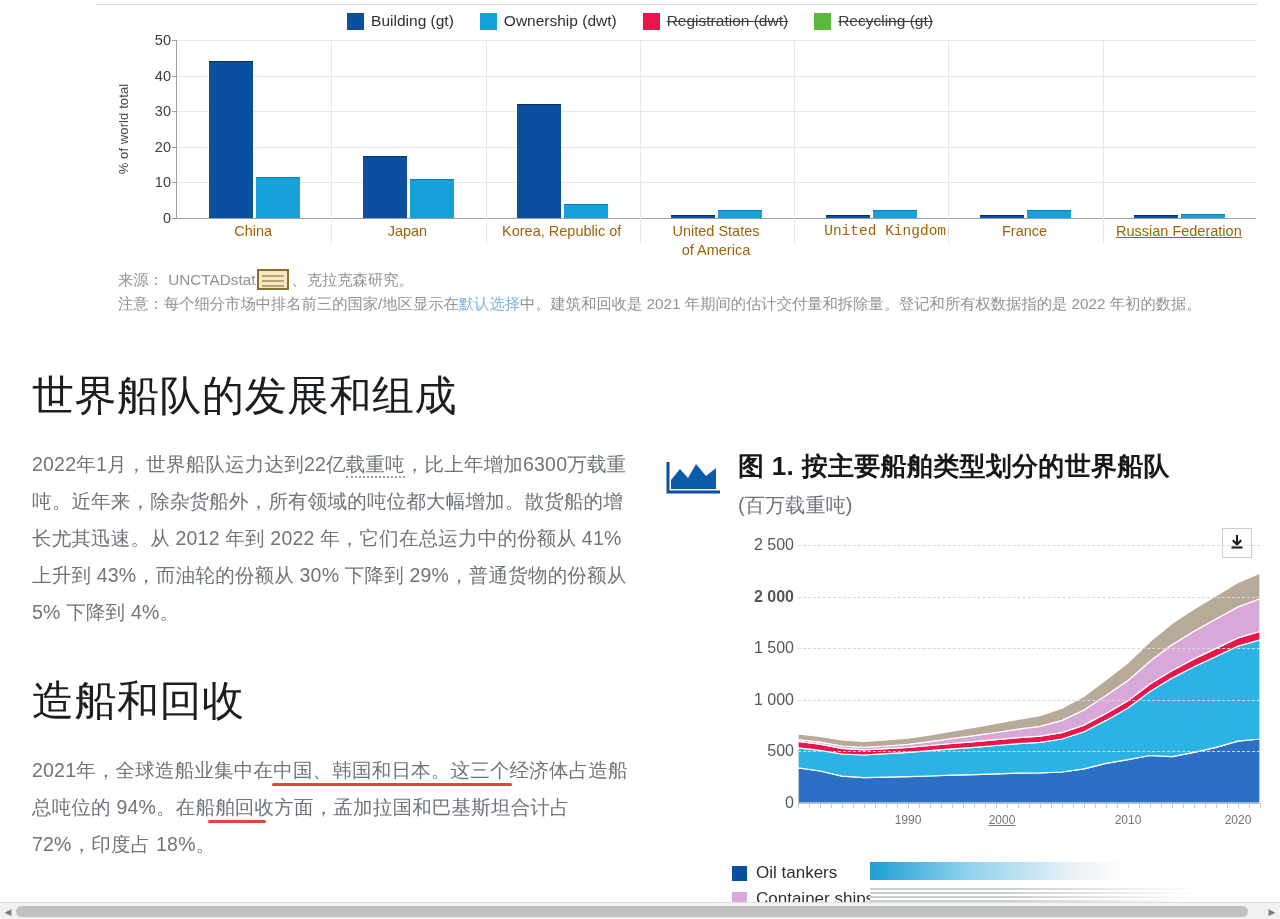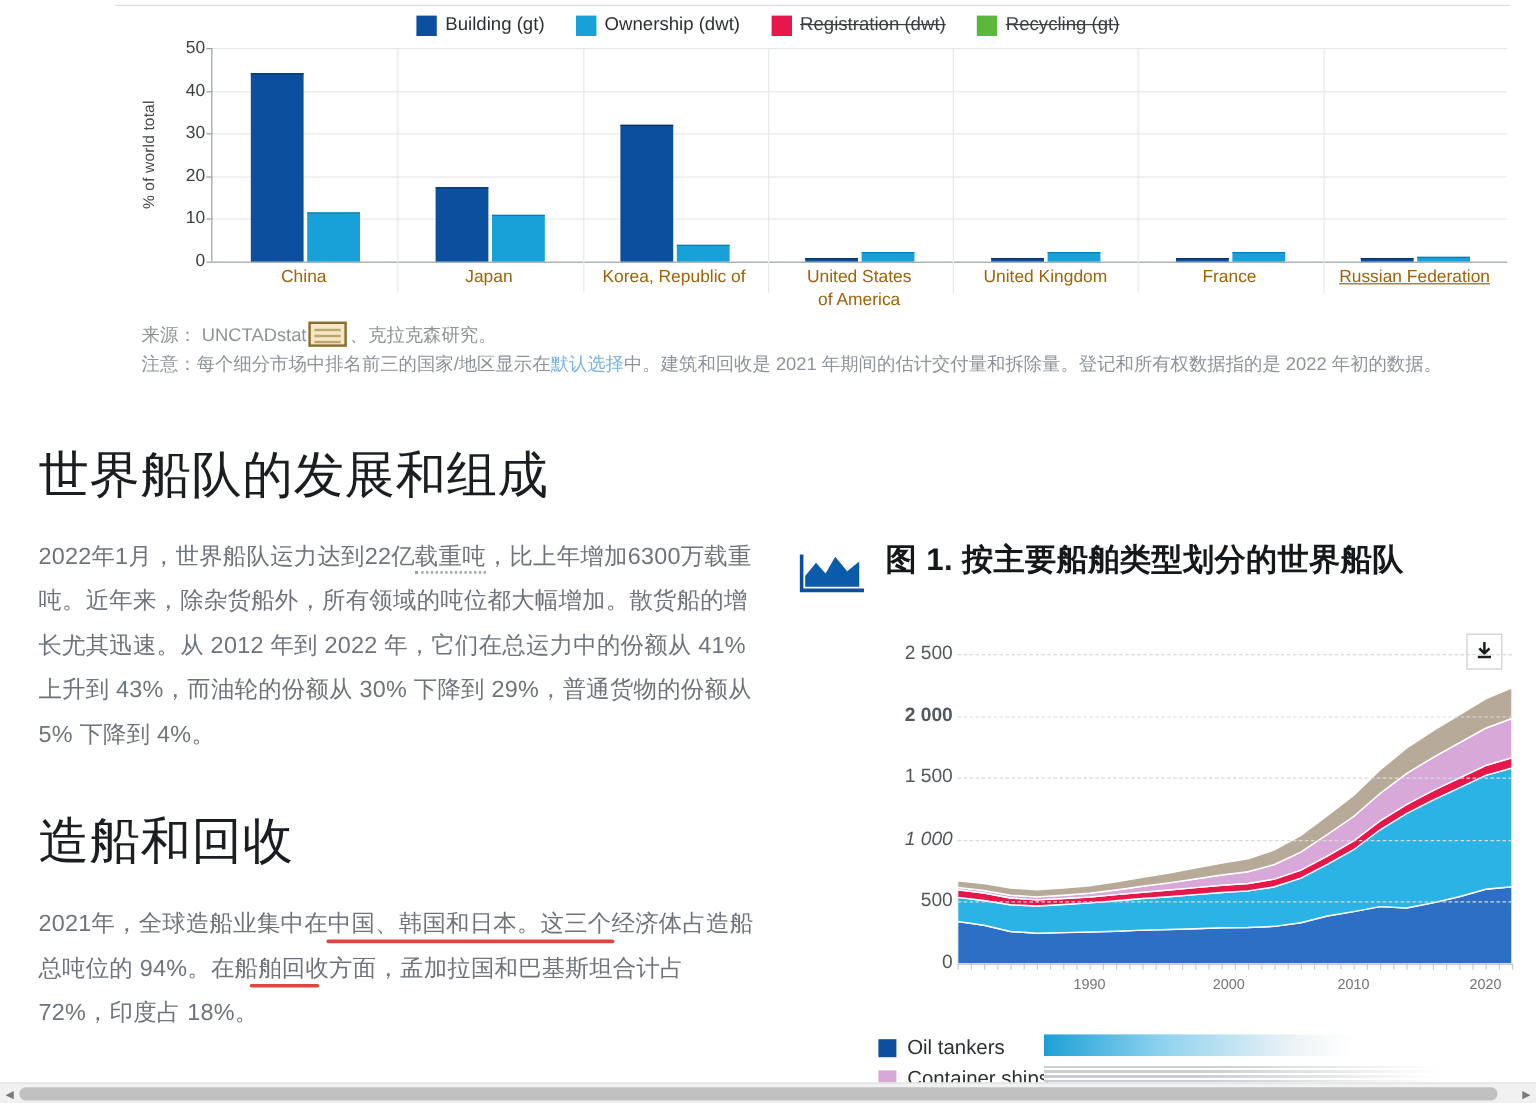--- a/index.html
+++ b/index.html
@@ -202,21 +202,21 @@
             <div class="bar b2" style="height: 3.56px;"></div>
           </div>
         </div>
     </div>
 
     <div class="xlabels" id="bar-xlabels">
         <div class="xlab" style="left: 0px; width: 154.286px;">China</div>
         <div class="xlab" style="left: 154.286px; width: 154.286px;">Japan</div>
         <div class="xlab" style="left: 308.571px; width: 154.286px;">Korea, Republic of</div>
         <div class="xlab" style="left: 462.857px; width: 154.286px;">United States<br>of America</div>
-        <div class="xlab" style="left: 618px; width: 154.286px;">United Kingdom</div>
+        <div class="xlab" style="left: 632px; width: 154.286px; font-family: Liberation Mono, monospace;">United Kingdom</div>
         <div class="xlab" style="left: 771.429px; width: 154.286px;">France</div>
         <div class="xlab" style="left: 925.714px; width: 154.286px; text-decoration: underline;">Russian Federation</div>
       </div>
 
     <div class="srcnote">
       <div>
         <span class="lbl">来源：</span>
         <span>UNCTADstat</span><span class="tblicon"><i style="top:4px"></i><i style="top:9px"></i><i style="top:14px"></i></span><span>、克拉克森研究。</span>
       </div>
       <div>
@@ -240,20 +240,21 @@
   <div class="col-right">
     <div class="fig-head">
       <span class="fig-icon">
         <svg width="56" height="40" viewBox="0 0 56 40">
           <path d="M2 4 L2 34 L54 34" fill="none" stroke="#0b4f9e" stroke-width="3"></path>
           <path d="M5 31 L5 22 L14 11 L22 20 L30 6 L40 18 L50 10 L50 31 Z" fill="#0b5bab"></path>
         </svg>
       </span>
       <span>
         <div class="fig-title">图 1. 按主要船舶类型划分的世界船队</div>
+        <div class="fig-sub">(百万载重吨)</div>
       </span>
     </div>
     <div class="dlbtn">
       <svg width="18" height="18" viewBox="0 0 18 18">
         <path d="M9 2 L9 10 M5.5 7 L9 10.5 L12.5 7" fill="none" stroke="#1b1e21" stroke-width="2.1" stroke-linecap="square"></path>
         <path d="M3.5 13.5 L14.5 13.5" stroke="#1b1e21" stroke-width="2.1"></path>
       </svg>
     </div>
   </div>
 
@@ -308,29 +309,29 @@
         <i style="left: 429px;"></i>
         <i style="left: 440px;"></i>
         <i style="left: 451px;"></i>
         <i style="left: 462px;"></i>
       </div>
   <div class="a-grid zero" style="top: 258px;"></div>
       <div class="a-ytick" style="top: 258px;">0</div>
       <div class="a-grid" style="top: 206.4px;"></div>
       <div class="a-ytick" style="top: 206.4px;">500</div>
       <div class="a-grid" style="top: 154.8px;"></div>
-      <div class="a-ytick" style="top: 154.8px; font-style: italic;">1 000</div>
+      <div class="a-ytick" style="top: 154.8px;">1 000</div>
       <div class="a-grid" style="top: 103.2px;"></div>
       <div class="a-ytick" style="top: 103.2px;">1 500</div>
       <div class="a-grid" style="top: 51.6px;"></div>
       <div class="a-ytick" style="top: 51.6px; font-weight: bold;">2 000</div>
       <div class="a-grid" style="top: 0px;"></div>
       <div class="a-ytick" style="top: 0px;">2 500</div>
       <div class="a-xtick" style="left: 176px;">1990</div>
-      <div class="a-xtick" style="left: 292px;">2000</div>
+      <div class="a-xtick" style="left: 270px; text-decoration: underline;">2000</div>
       <div class="a-xtick" style="left: 396px;">2010</div>
       <div class="a-xtick" style="left: 506px;">2020</div>
     </div>
 
   <div class="fig-legend" id="fig-legend">
       <div class="li">
         <span class="sw" style="background: rgb(11, 79, 158);"></span>
         <span>Oil tankers</span>
       </div>
       <div class="li">

